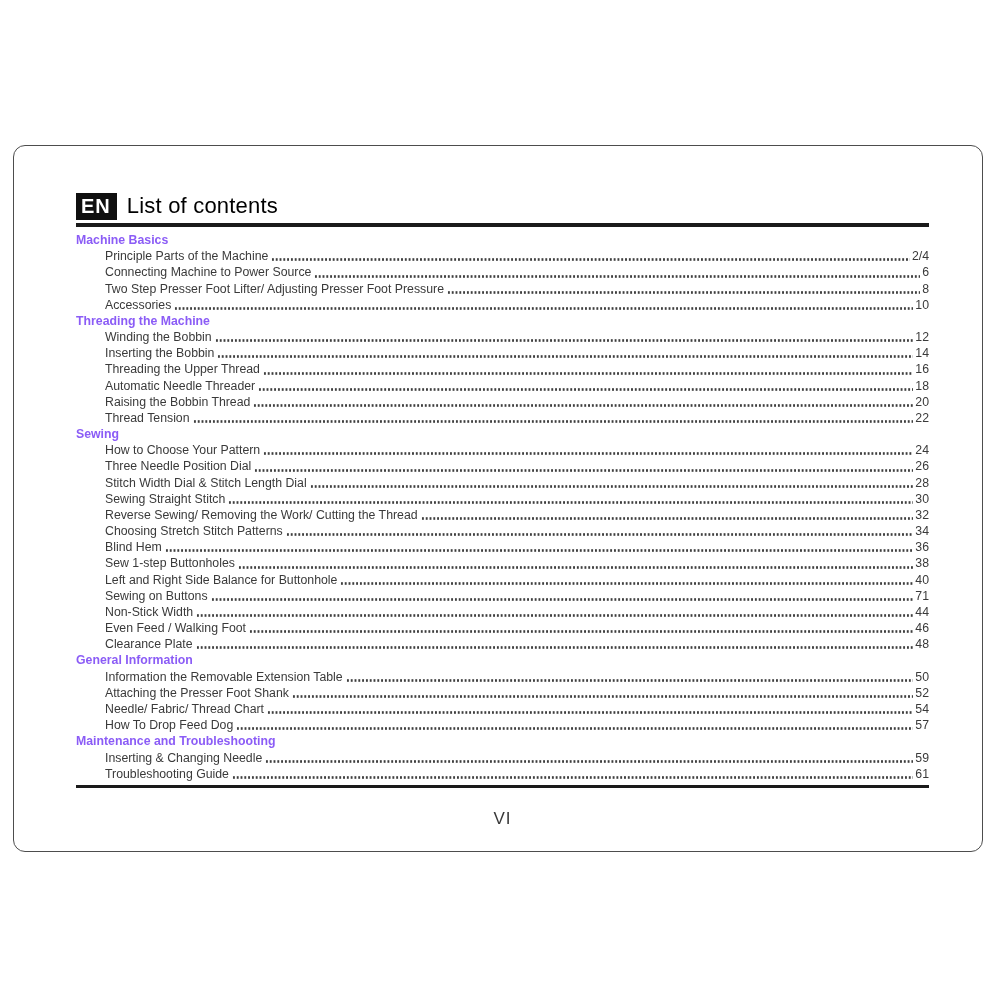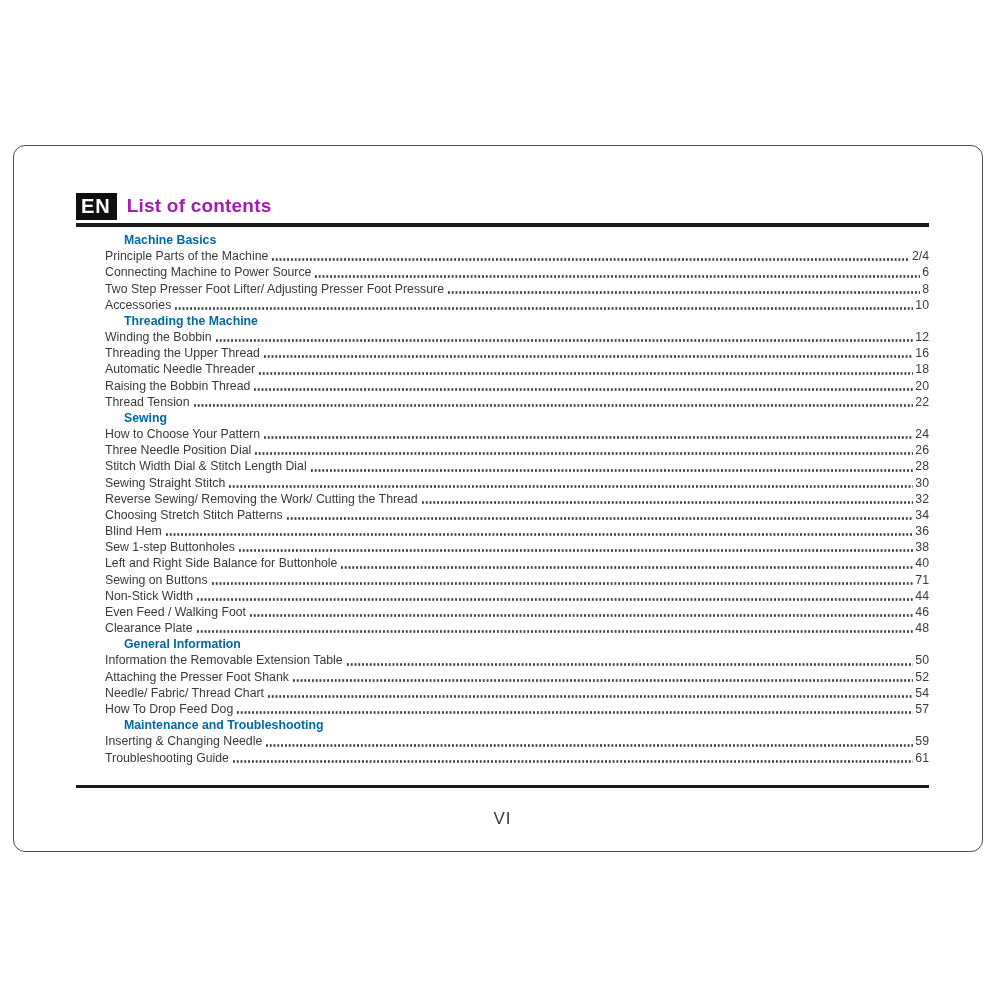--- a/index.html
+++ b/index.html
@@ -34,42 +34,41 @@
     color: #ffffff;
     font-weight: bold;
     font-size: 20px;
     line-height: 27px;
     height: 27px;
     padding: 0 6px 0 5px;
     letter-spacing: 1px;
     display: inline-block;
   }
   .page-title {
-    font-weight: bold;
-    font-size: 19px;
-    color: #a21caf;
+    font-weight: normal;
+    font-size: 22px;
+    color: #000000;
     letter-spacing: 0.2px;
   }
   .title-rule {
     height: 4px;
     background: #1a1a1a;
     margin-top: 3px;
   }
   .toc {
     margin-top: 5px;
     font-size: 12.3px;
     color: #3a3a3a;
   }
   .toc-section-title {
     font-weight: bold;
-    color: #0369a1;
+    color: #8b5cf6;
     height: 16.18px;
     line-height: 16.18px;
     white-space: nowrap;
-    margin-left: 48px;
   }
   .toc-entry {
     display: flex;
     align-items: baseline;
     height: 16.18px;
     line-height: 16.18px;
     padding-left: 29px;
   }
   .entry-label { white-space: nowrap; }
   .leader {
@@ -137,20 +136,25 @@
           </div>
         </div>
         <div class="toc-section">
           <div class="toc-section-title">Threading the Machine</div>
           <div class="toc-entry">
             <span class="entry-label">Winding the Bobbin</span>
             <span class="leader"></span>
             <span class="entry-page">12</span>
           </div>
           <div class="toc-entry">
+            <span class="entry-label">Inserting the Bobbin</span>
+            <span class="leader"></span>
+            <span class="entry-page">14</span>
+          </div>
+          <div class="toc-entry">
             <span class="entry-label">Threading the Upper Thread</span>
             <span class="leader"></span>
             <span class="entry-page">16</span>
           </div>
           <div class="toc-entry">
             <span class="entry-label">Automatic Needle Threader</span>
             <span class="leader"></span>
             <span class="entry-page">18</span>
           </div>
           <div class="toc-entry">

